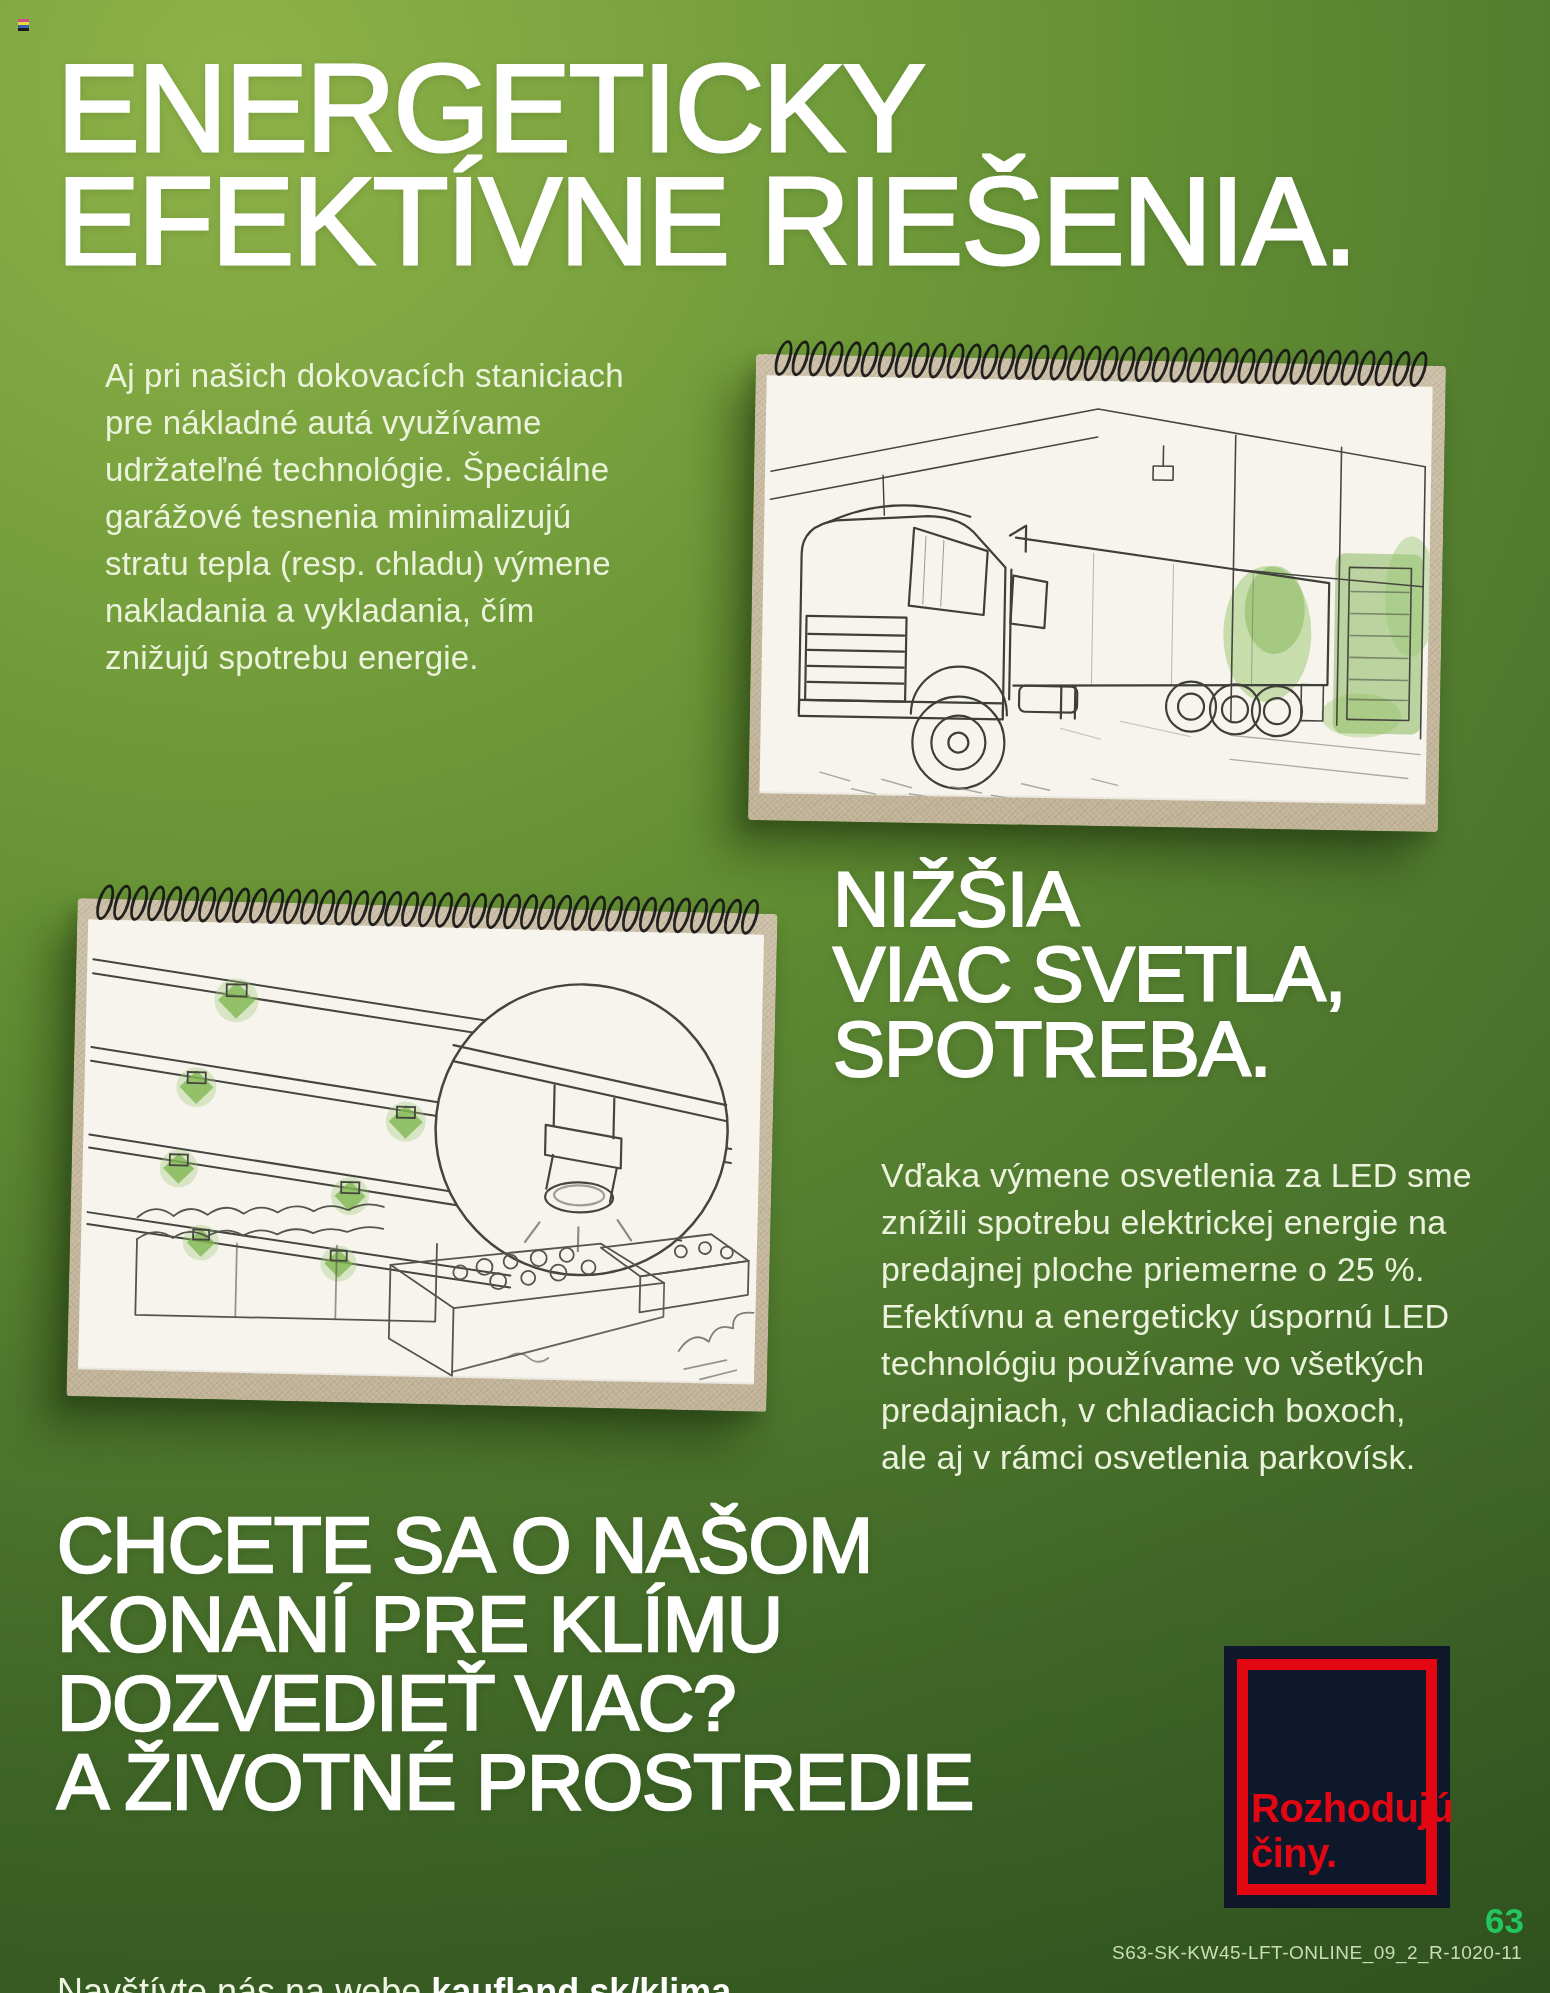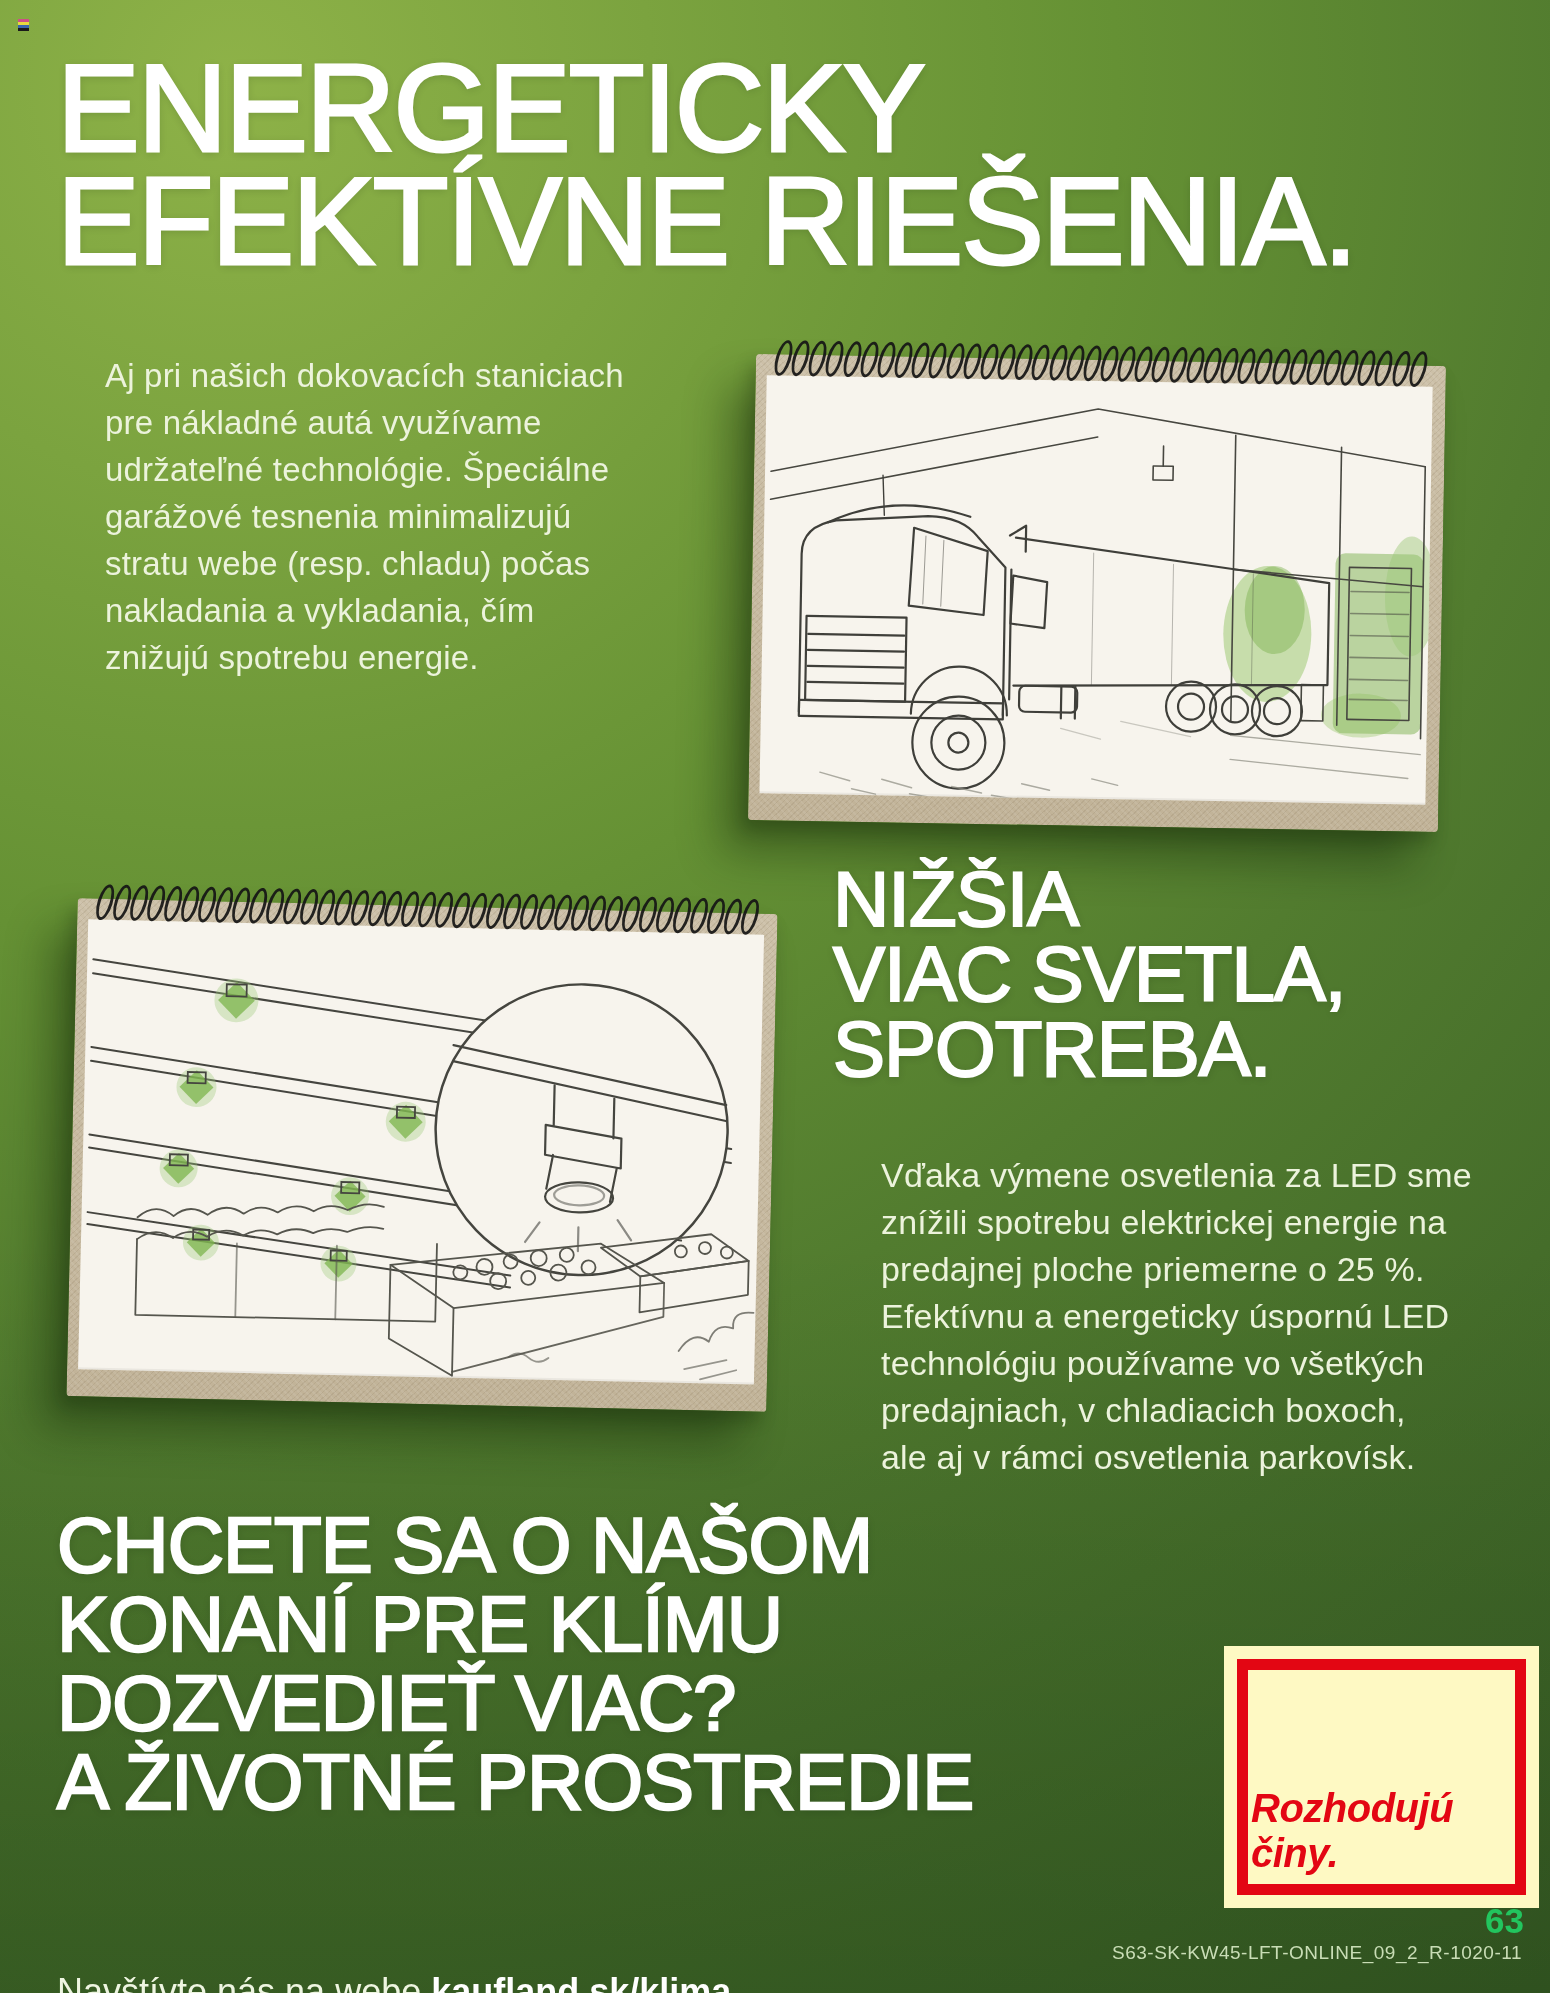--- a/index.html
+++ b/index.html
@@ -40,21 +40,21 @@
   .pad .paper{position:absolute;left:11px;right:13px;top:21px;bottom:27px;background:#f7f4ed;
     box-shadow:inset 0 -2px 0 rgba(0,0,0,.05);}
   .pad-truck{left:752px;top:360px;width:690px;height:466px;transform:rotate(1.0deg);}
   .pad-produce{left:72px;top:906px;width:700px;height:498px;transform:rotate(1.3deg);}
   .spiral{position:absolute;left:20px;right:20px;top:-15px;height:40px;display:flex;
     justify-content:space-between;align-items:flex-start;}
   .spiral span{display:block;width:9px;height:31px;border:3.5px solid #161616;border-radius:50%;
     transform:rotate(16deg);opacity:.93;}
   .pad svg{position:absolute;inset:0;width:100%;height:100%;}
   
-  .badge{left:1224px;top:1646px;width:315px;height:262px;background:#fef9c3;font-style:italic;}
+  .badge{left:1224px;top:1646px;width:226px;height:262px;background:#0f172a;}
   .badge .frame{position:absolute;inset:13px;border:11px solid #e30613;}
   .badge .btxt{position:absolute;left:27px;bottom:32px;color:#e30613;font-weight:700;
     font-size:40px;line-height:45px;letter-spacing:-.5px;}
   
   .pagenum{right:26px;top:1901px;color:#22c55e;font-weight:700;font-size:35px;}
   .printcode{right:28px;top:1942px;color:#c9ddb6;font-size:19px;letter-spacing:.5px;}
 </style>
 </head>
 <body>
 
@@ -68,21 +68,21 @@
 <div class="abs display headline">
   <div>ENERGETICKY</div>
   <div>EFEKTÍVNE RIEŠENIA.</div>
 </div>
 
 <div class="abs copy intro-copy">
   <div>Aj pri našich dokovacích staniciach</div>
   <div>pre nákladné autá využívame</div>
   <div>udržateľné technológie. Špeciálne</div>
   <div>garážové tesnenia minimalizujú</div>
-  <div>stratu webe (resp. chladu) počas</div>
+  <div>stratu tepla (resp. chladu) výmene</div>
   <div>nakladania a vykladania, čím</div>
   <div>znižujú spotrebu energie.</div>
 </div>
 
 <div class="pad pad-truck">
   <div class="paper">
     <svg viewBox="0 0 666 418" preserveAspectRatio="none">
 
       <g stroke="none">
         <ellipse cx="505" cy="250" rx="44" ry="68" fill="#8cc15c" opacity=".45"></ellipse>

